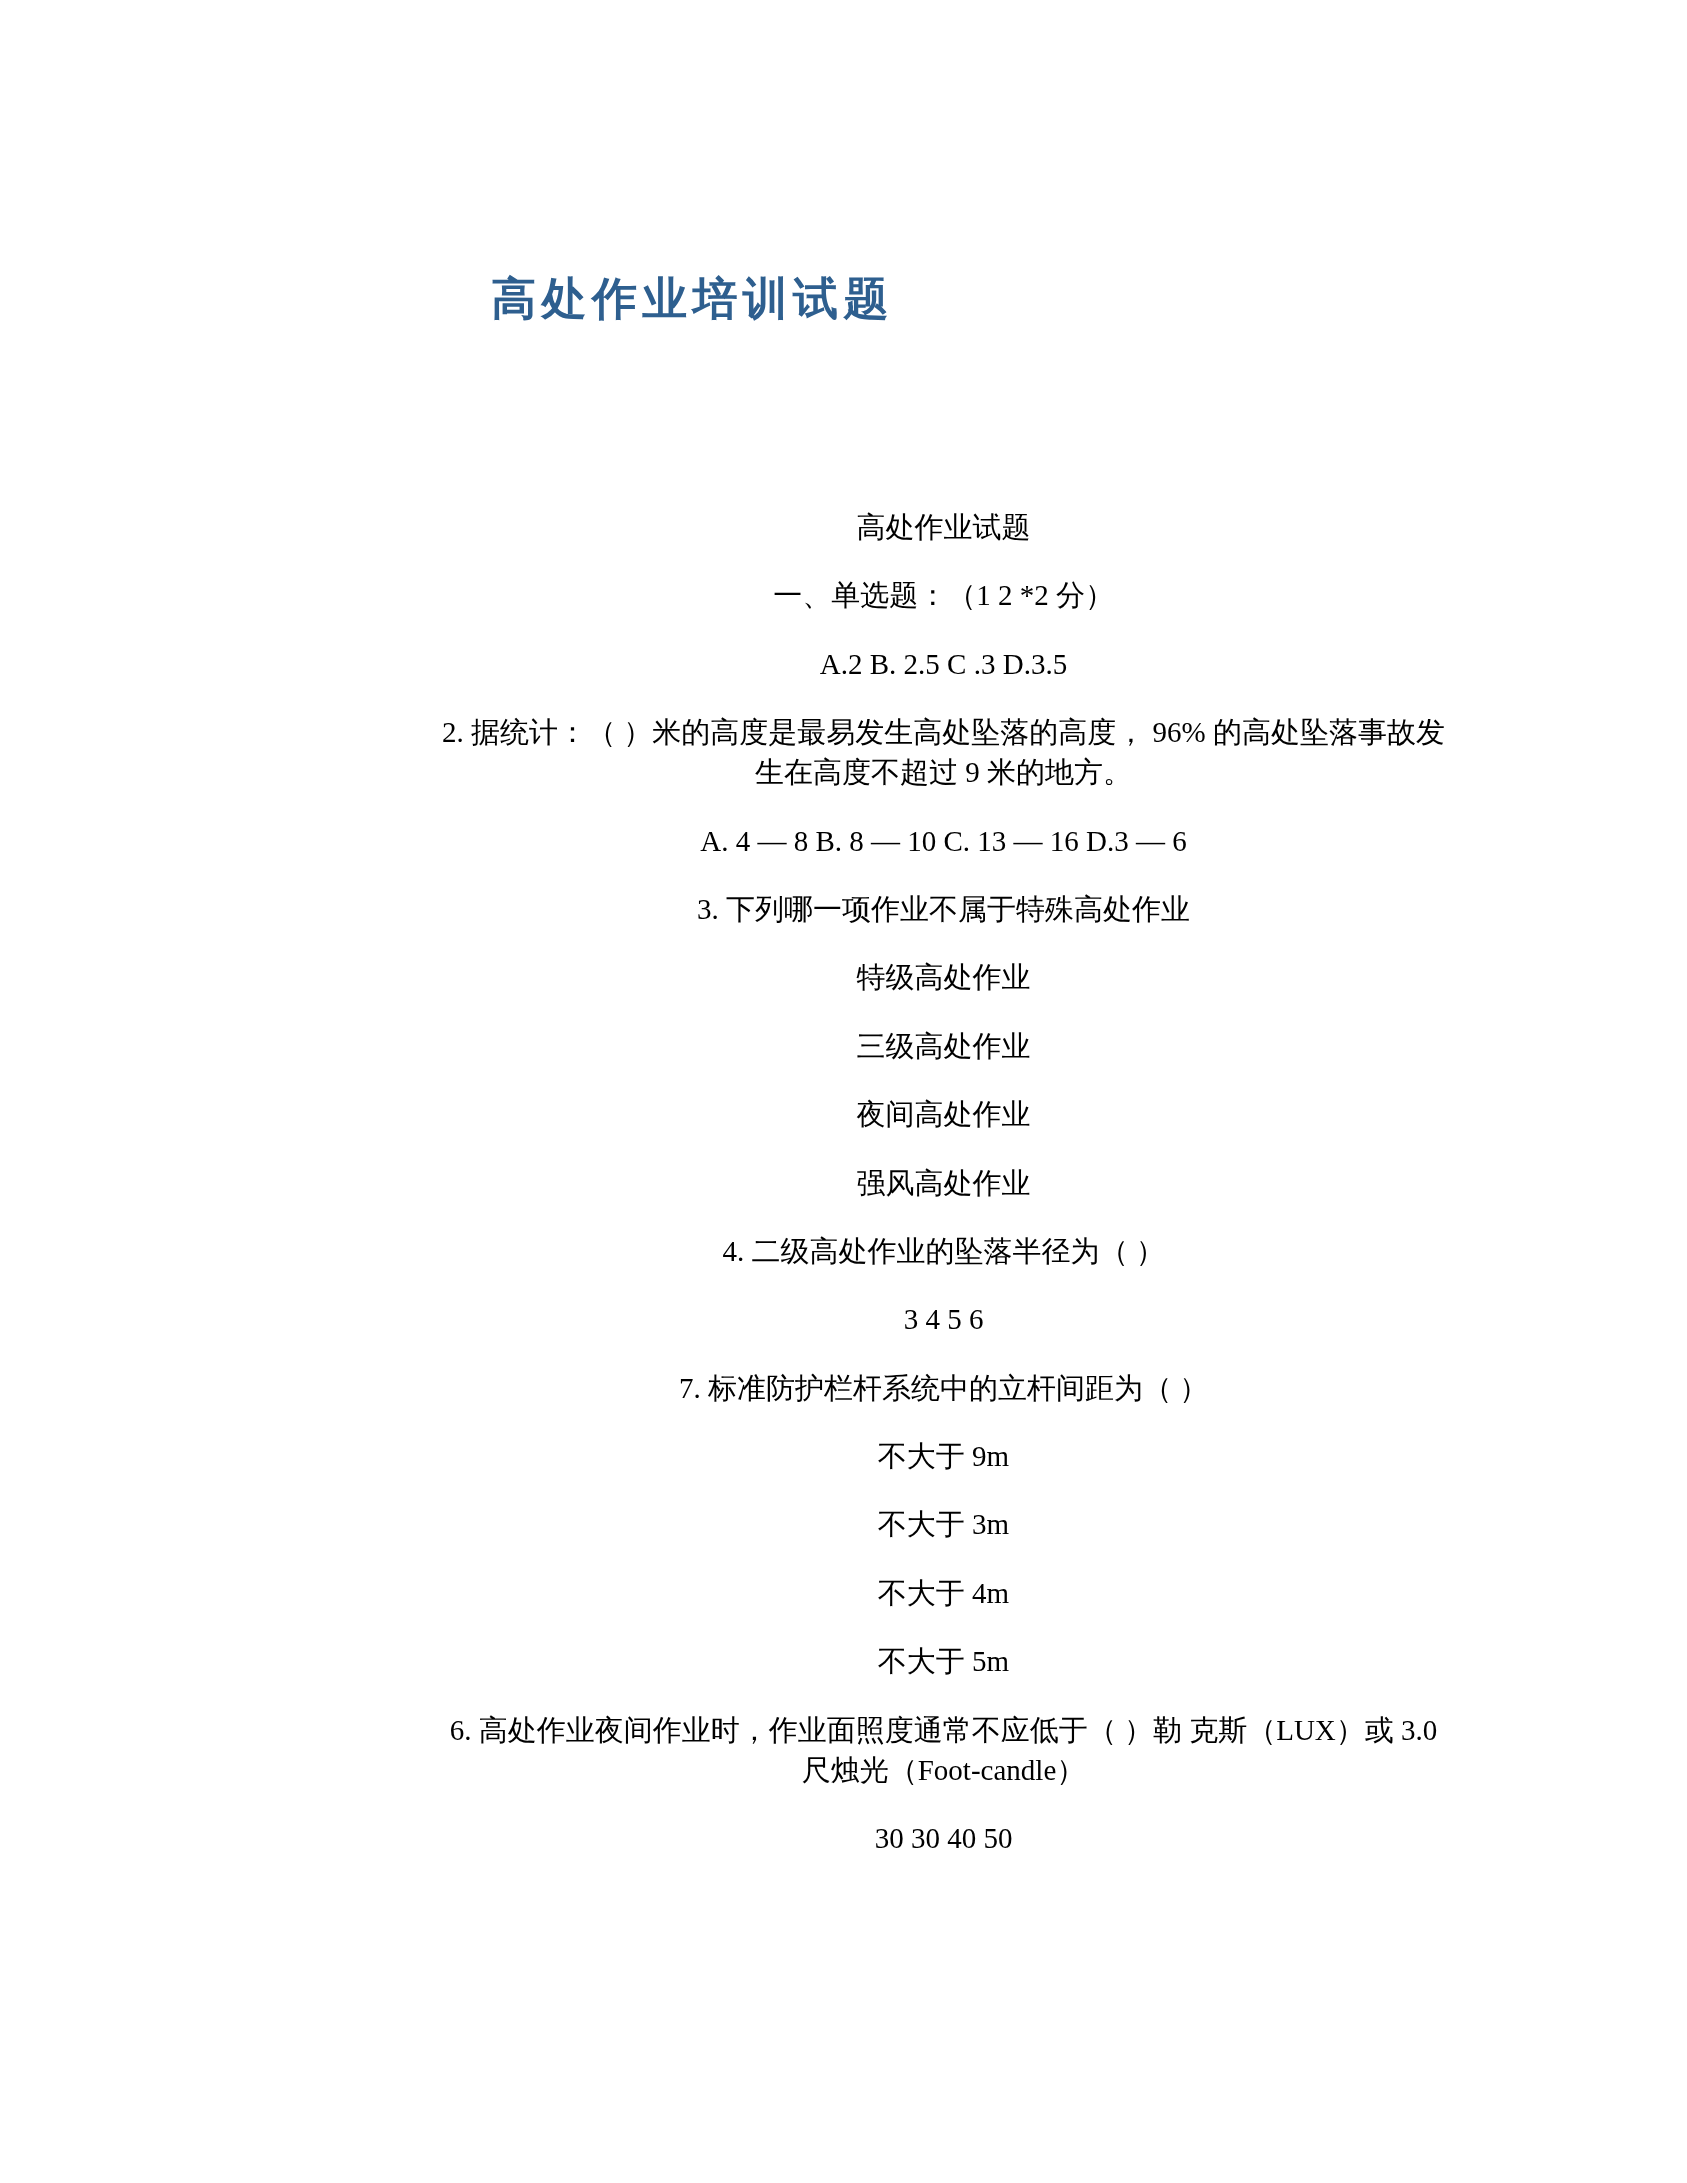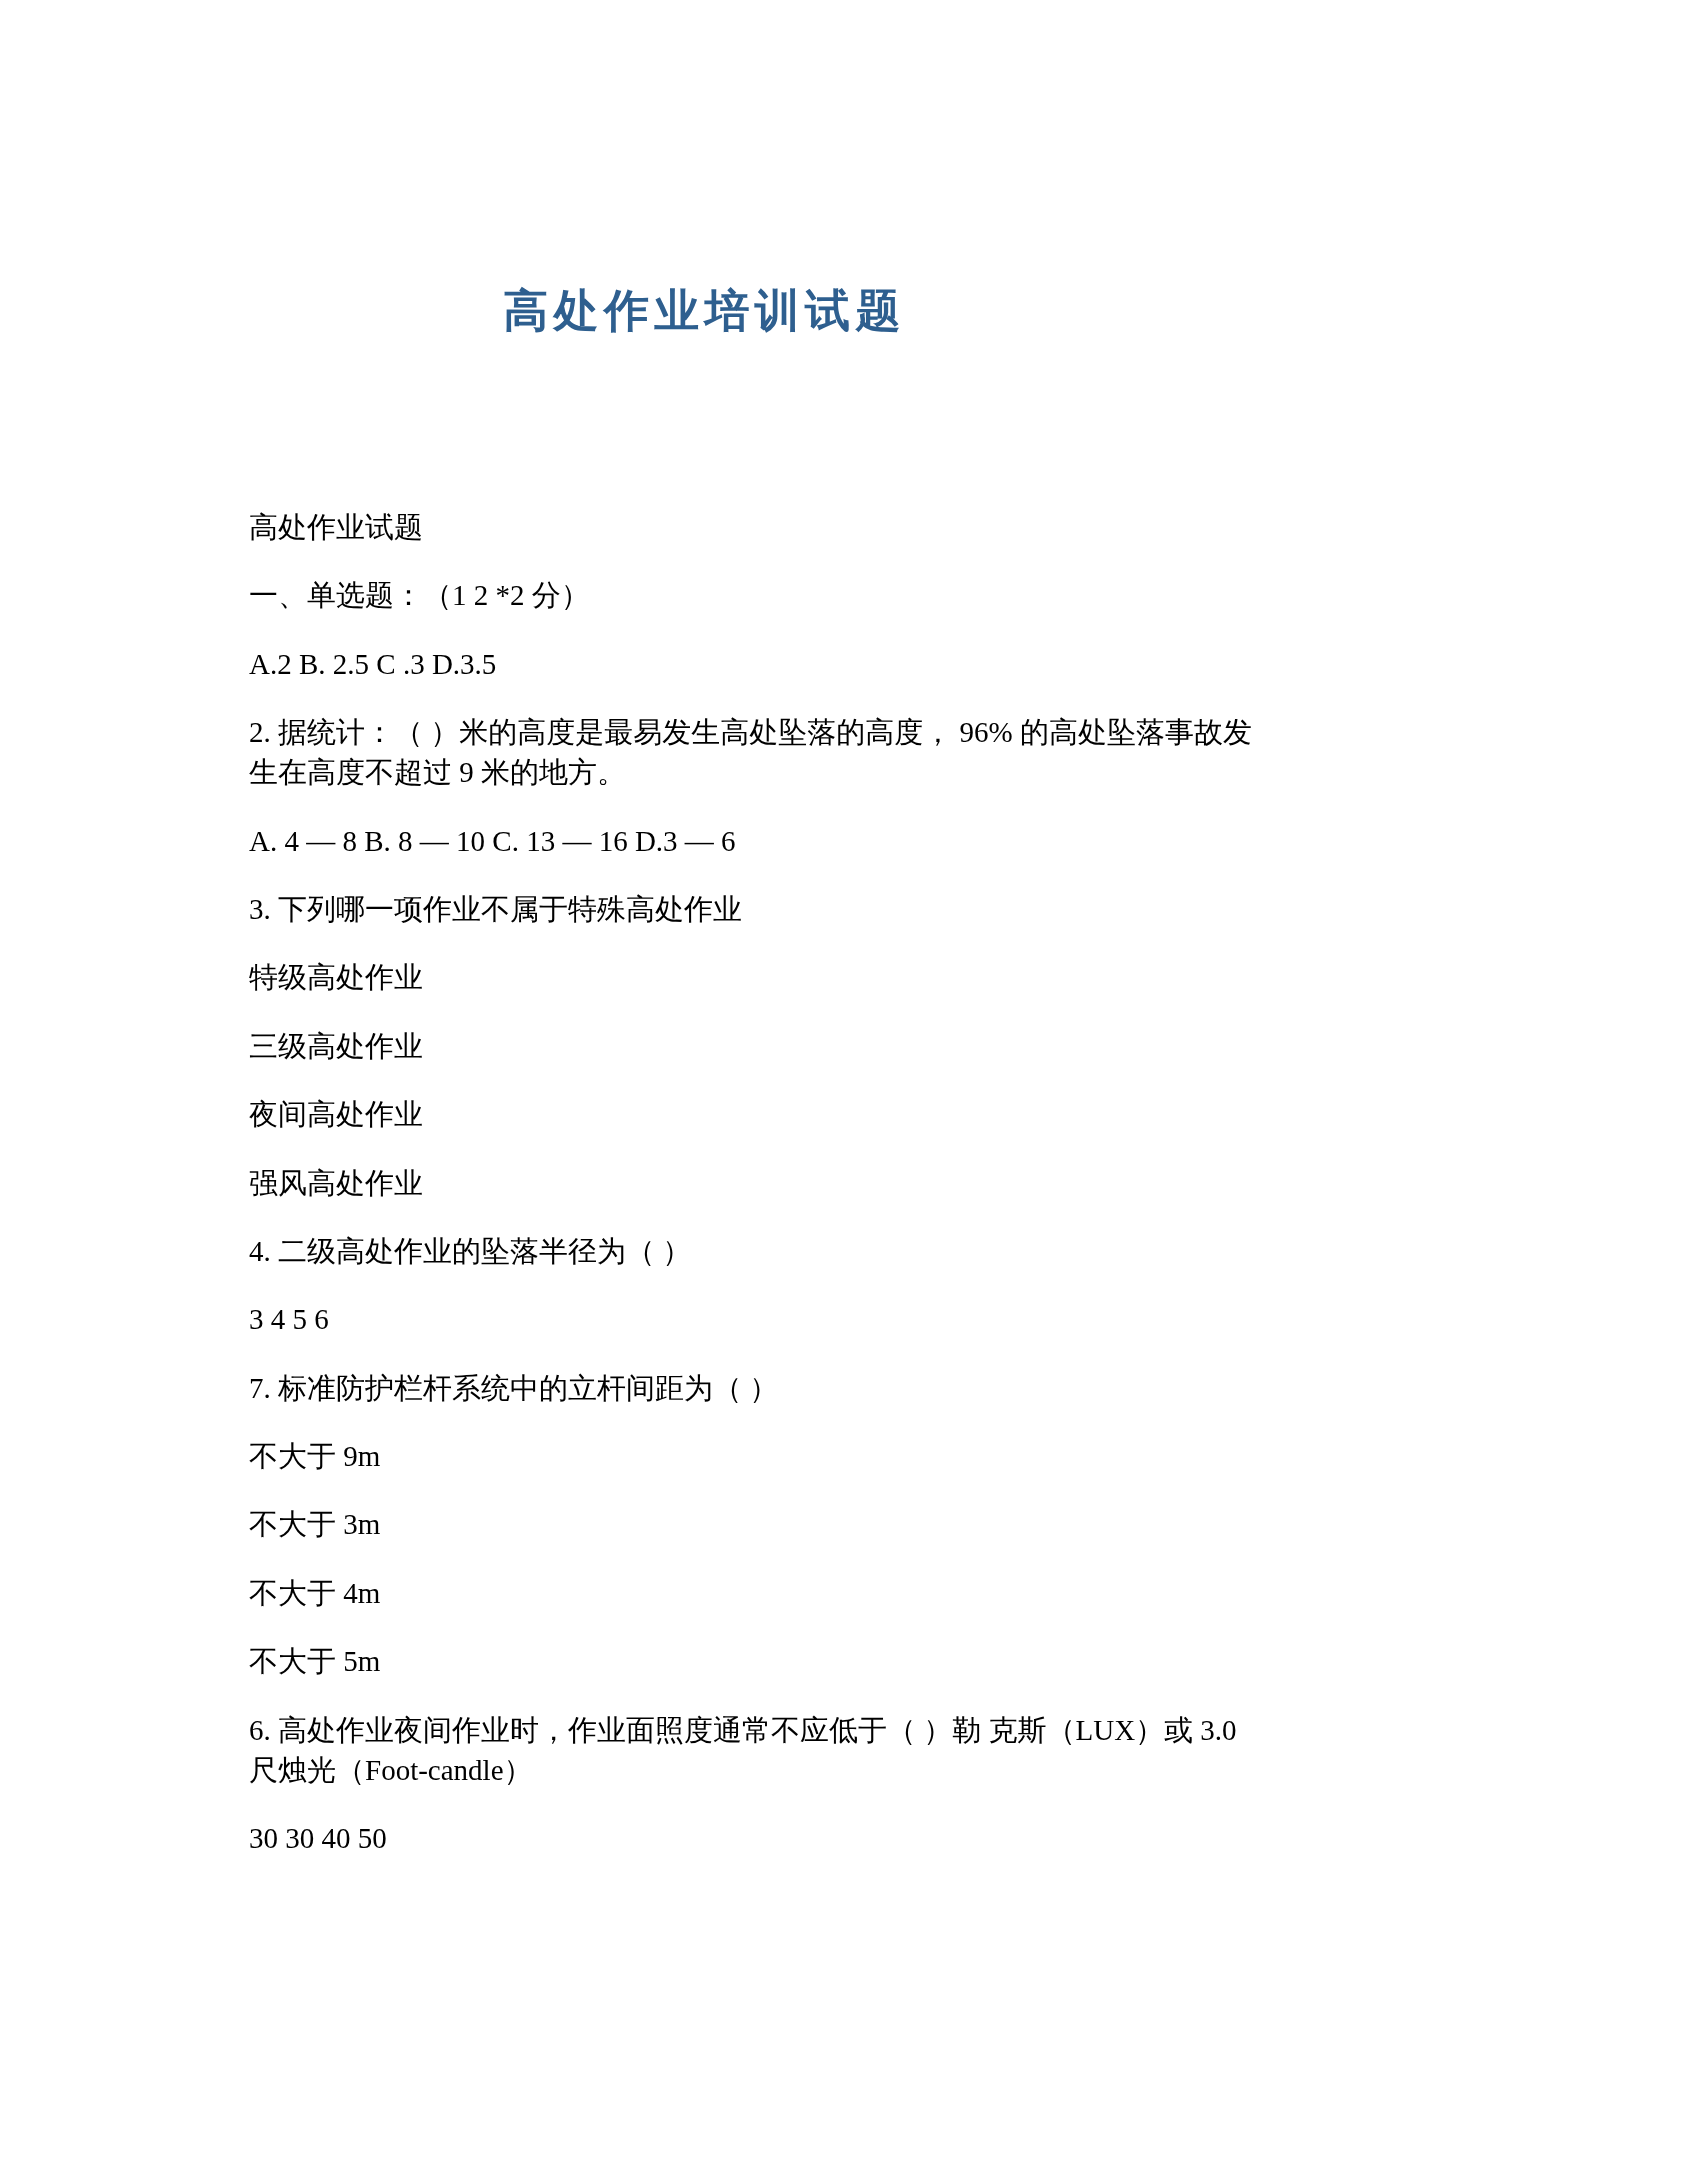--- a/index.html
+++ b/index.html
@@ -20,36 +20,37 @@
     position: absolute;
     top: 267px;
     left: 0;
     width: 1377px;
     text-align: center;
     font-size: 45px;
     line-height: 56px;
     font-weight: bold;
     letter-spacing: 5.3px;
     color: #2e5f8f;
-    margin: 16px;
+    margin: 4px;
     white-space: pre;
   }
   .doc-body {
     position: absolute;
     left: 249px;
     top: 507px;
     width: 1389px;
   }
   .doc-body p {
     margin: 0 0 28.4px 0;
     font-size: 29px;
     line-height: 40px;
     font-weight: normal;
     color: #000000;
     white-space: pre;
+    text-align: center;
   }
 </style>
 </head>
 <body>
 
 <div class="page">
 
   <h1 class="doc-title">高处作业培训试题</h1>
 
   <div class="doc-body">

